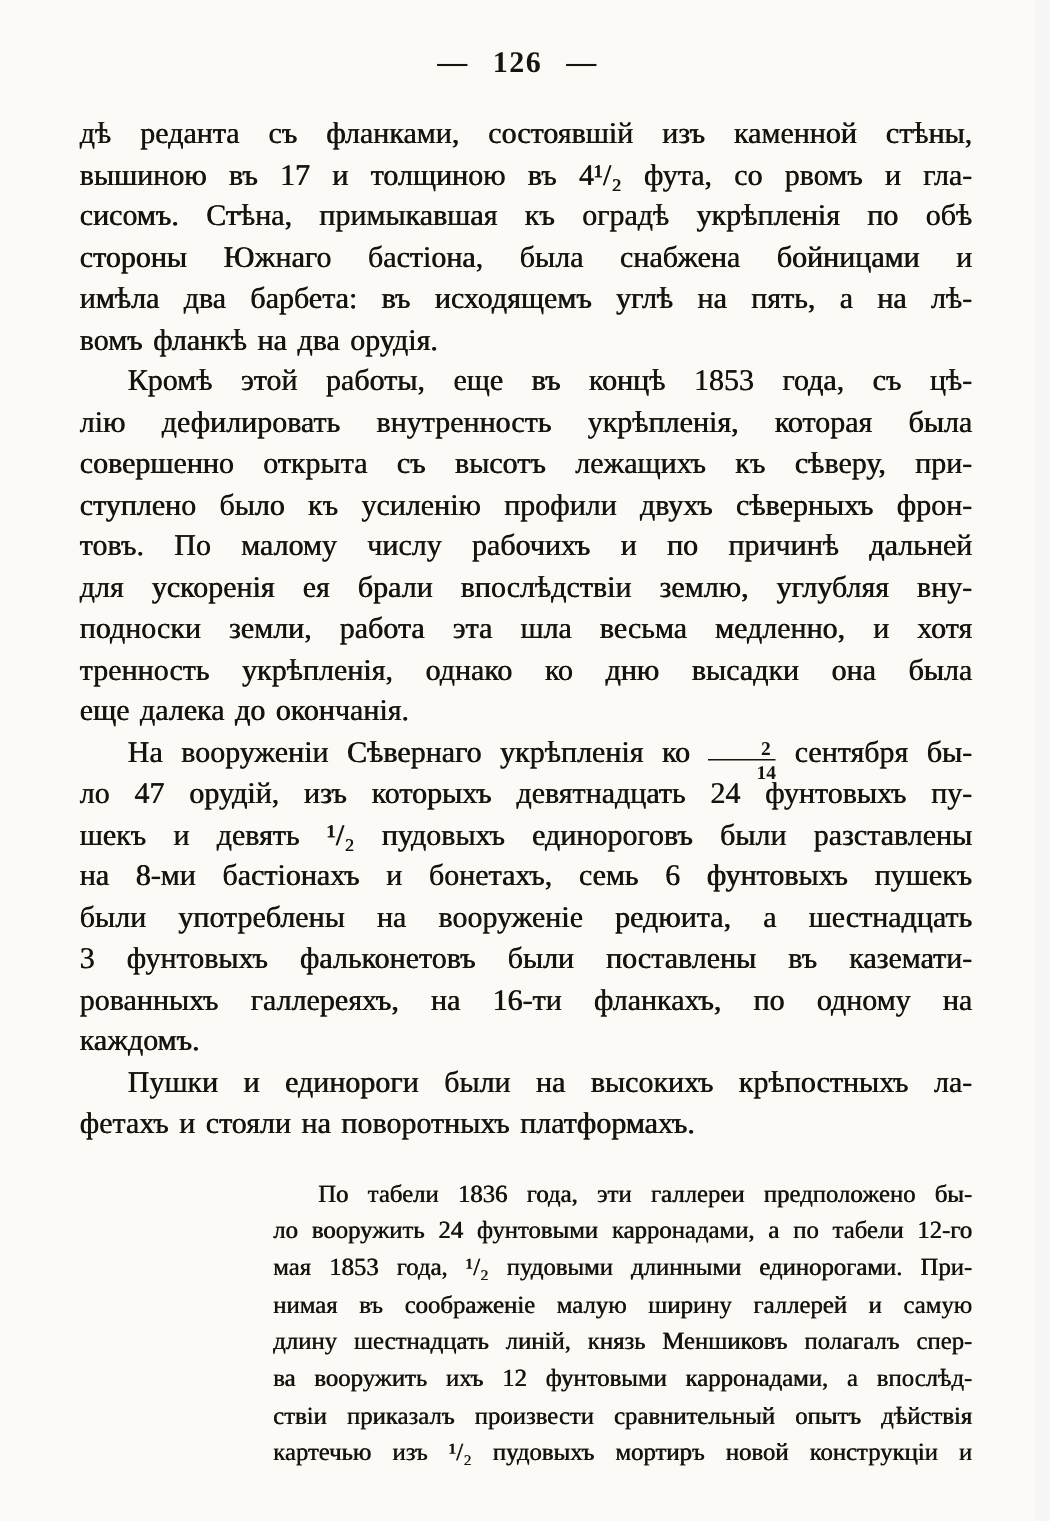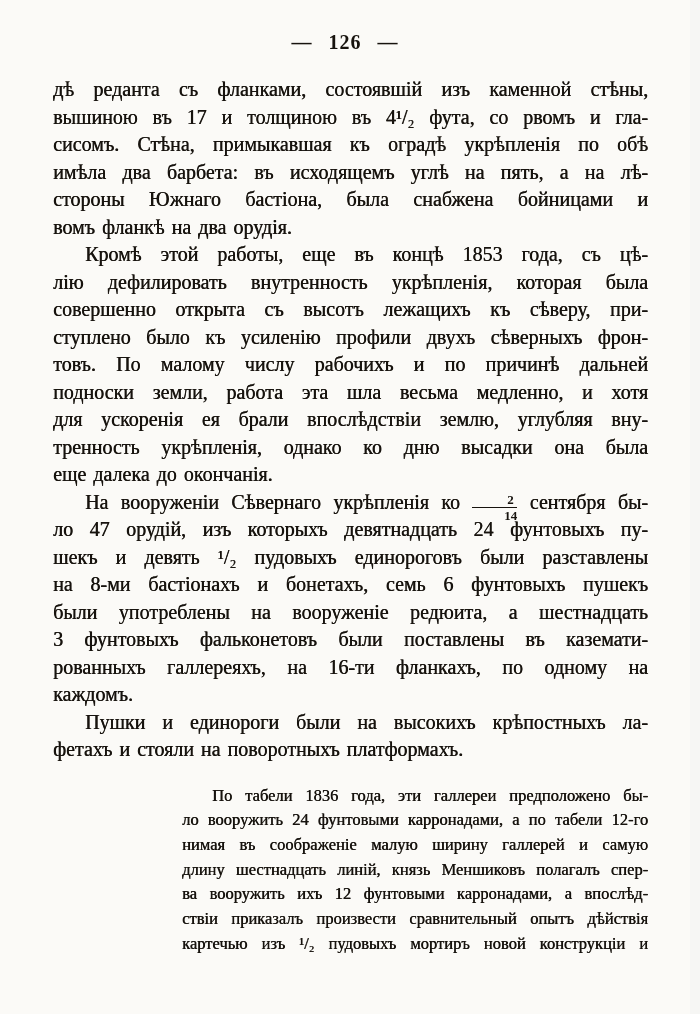--- a/index.html
+++ b/index.html
@@ -80,33 +80,33 @@
 <div class="page">
 
   <div class="running-head">— 126 —</div>
 
   <div class="body-text">
 
     <div class="para">
       <div class="line">дѣ реданта съ фланками, состоявшій изъ каменной стѣны,</div>
       <div class="line">вышиною въ 17 и толщиною въ 4¹/₂ фута, со рвомъ и гла-</div>
       <div class="line">сисомъ. Стѣна, примыкавшая къ оградѣ укрѣпленія по обѣ</div>
+      <div class="line">стороны Южнаго бастіона, была снабжена бойницами и</div>
       <div class="line">имѣла два барбета: въ исходящемъ углѣ на пять, а на лѣ-</div>
-      <div class="line">стороны Южнаго бастіона, была снабжена бойницами и</div>
       <div class="line end">вомъ фланкѣ на два орудія.</div>
     </div>
 
     <div class="para indent">
       <div class="line">Кромѣ этой работы, еще въ концѣ 1853 года, съ цѣ-</div>
       <div class="line">лію дефилировать внутренность укрѣпленія, которая была</div>
       <div class="line">совершенно открыта съ высотъ лежащихъ къ сѣверу, при-</div>
       <div class="line">ступлено было къ усиленію профили двухъ сѣверныхъ фрон-</div>
       <div class="line">товъ. По малому числу рабочихъ и по причинѣ дальней</div>
+      <div class="line">для ускоренія ея брали впослѣдствіи землю, углубляя вну-</div>
       <div class="line">подноски земли, работа эта шла весьма медленно, и хотя</div>
-      <div class="line">для ускоренія ея брали впослѣдствіи землю, углубляя вну-</div>
       <div class="line">тренность укрѣпленія, однако ко дню высадки она была</div>
       <div class="line end">еще далека до окончанія.</div>
     </div>
 
     <div class="para indent">
       <div class="line">
         <span>На вооруженіи Сѣвернаго укрѣпленія ко</span>
         <span class="frac"><span class="num">2</span><span class="den">14</span></span>
         <span>сентября бы-</span>
       </div>
@@ -120,20 +120,21 @@
     </div>
 
     <div class="para indent">
       <div class="line">Пушки и единороги были на высокихъ крѣпостныхъ ла-</div>
       <div class="line end">фетахъ и стояли на поворотныхъ платформахъ.</div>
     </div>
 
     <div class="footnote">
       <div class="line">По табели 1836 года, эти галлереи предположено бы-</div>
       <div class="line">ло вооружить 24 фунтовыми карронадами, а по табели 12-го</div>
+      <div class="line">мая 1853 года, ¹/₂ пудовыми длинными единорогами. При-</div>
       <div class="line">нимая въ соображеніе малую ширину галлерей и самую</div>
       <div class="line">длину шестнадцать линій, князь Меншиковъ полагалъ спер-</div>
       <div class="line">ва вооружить ихъ 12 фунтовыми карронадами, а впослѣд-</div>
       <div class="line">ствіи приказалъ произвести сравнительный опытъ дѣйствія</div>
       <div class="line">картечью изъ ¹/₂ пудовыхъ мортиръ новой конструкціи и</div>
     </div>
 
   </div>
 </div>
 

